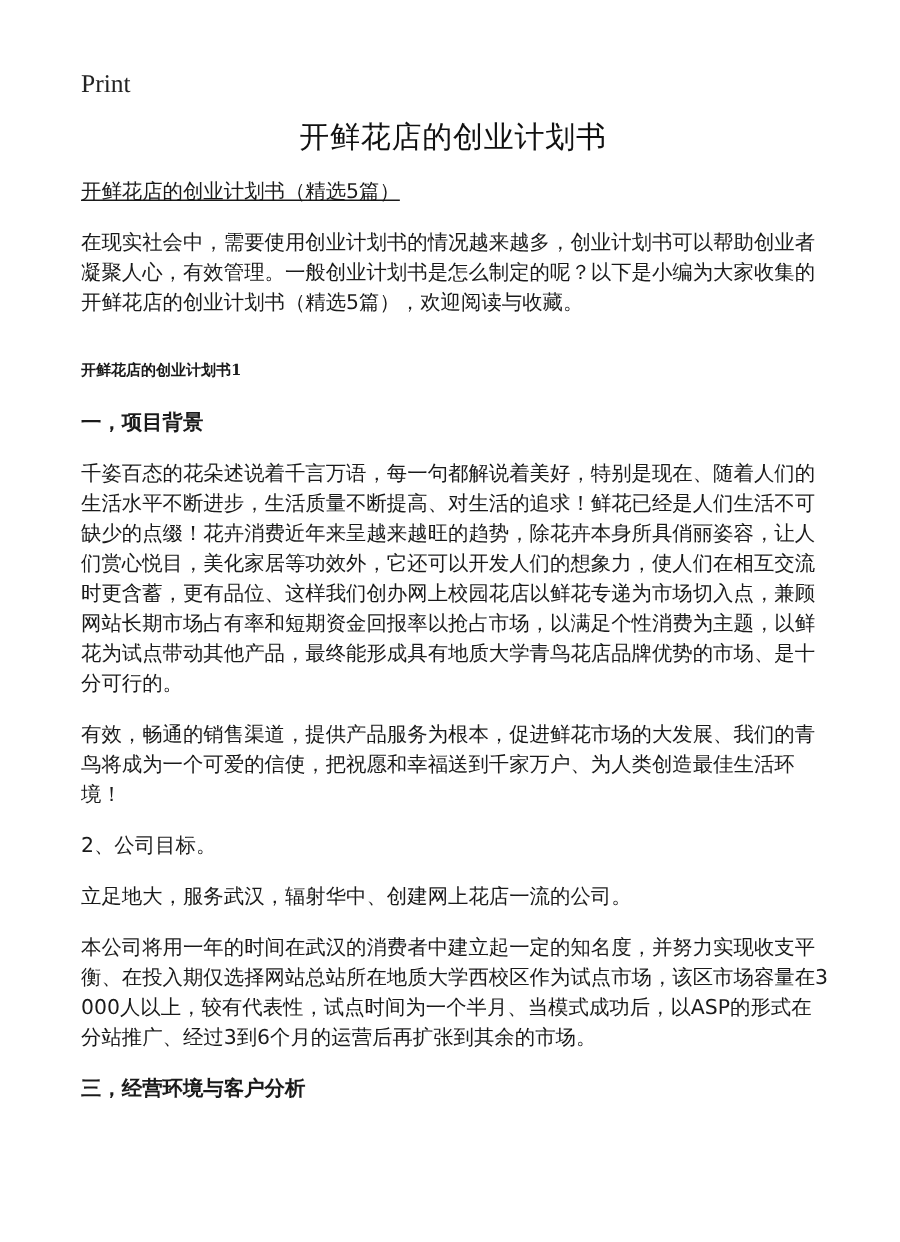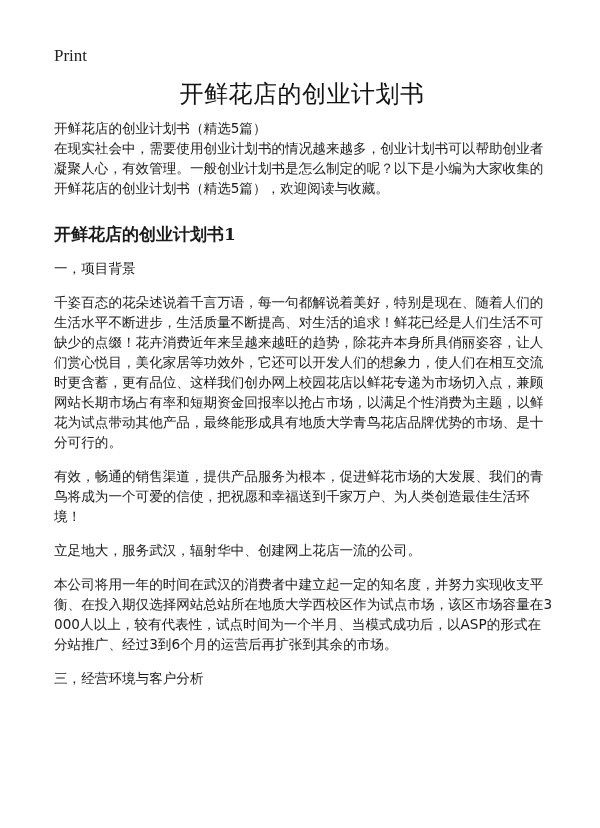--- a/index.html
+++ b/index.html
@@ -29,49 +29,49 @@
       font-size: 17px;
       color: #222;
       cursor: pointer;
     }
     .doc-title {
       position: absolute;
       top: 78px;
       left: 0;
       width: 496px;
       text-align: center;
-      font-size: 24px;
+      font-size: 20px;
       font-weight: normal;
       letter-spacing: 0.5px;
       margin: 0;
       color: #111;
     }
     .content {
       position: absolute;
       top: 118px;
       left: 0;
       width: 500px;
     }
     p {
       margin: 0;
       font-size: 13.6px;
       line-height: 20px;
       color: #1a1a1a;
       word-break: break-all;
     }
-    .subtitle { margin-bottom: 0; }
+    .subtitle { margin-bottom: 14px; text-decoration: underline; }
     .intro { margin-bottom: 26px; }
     .article-title {
       font-weight: bold;
-      font-size: 17px;
+      font-size: 10px;
       margin-bottom: 14px;
       font-family: "DejaVu Serif", "Liberation Serif", serif;
     }
     .section-heading {
-      font-weight: normal;
+      font-weight: bold;
       margin-bottom: 14px;
     }
     .para { margin-bottom: 14px; }
     .item { margin-bottom: 14px; }
   </style>
 </head>
 <body>
 
 <div class="page">
   <a class="print-link">Print</a>
@@ -82,18 +82,19 @@
     <p class="subtitle">开鲜花店的创业计划书（精选5篇）</p>
 
     <p class="intro">在现实社会中，需要使用创业计划书的情况越来越多，创业计划书可以帮助创业者凝聚人心，有效管理。一般创业计划书是怎么制定的呢？以下是小编为大家收集的开鲜花店的创业计划书（精选5篇），欢迎阅读与收藏。</p>
 
     <p class="article-title">开鲜花店的创业计划书1</p>
 
     <p class="section-heading">一，项目背景</p>
     <p class="para">千姿百态的花朵述说着千言万语，每一句都解说着美好，特别是现在、随着人们的生活水平不断进步，生活质量不断提高、对生活的追求！鲜花已经是人们生活不可缺少的点缀！花卉消费近年来呈越来越旺的趋势，除花卉本身所具俏丽姿容，让人们赏心悦目，美化家居等功效外，它还可以开发人们的想象力，使人们在相互交流时更含蓄，更有品位、这样我们创办网上校园花店以鲜花专递为市场切入点，兼顾网站长期市场占有率和短期资金回报率以抢占市场，以满足个性消费为主题，以鲜花为试点带动其他产品，最终能形成具有地质大学青鸟花店品牌优势的市场、是十分可行的。</p>
 
     <p class="para">有效，畅通的销售渠道，提供产品服务为根本，促进鲜花市场的大发展、我们的青鸟将成为一个可爱的信使，把祝愿和幸福送到千家万户、为人类创造最佳生活环境！</p>
+    <p class="item">2、公司目标。</p>
     <p class="para">立足地大，服务武汉，辐射华中、创建网上花店一流的公司。</p>
     <p class="para">本公司将用一年的时间在武汉的消费者中建立起一定的知名度，并努力实现收支平衡、在投入期仅选择网站总站所在地质大学西校区作为试点市场，该区市场容量在3000人以上，较有代表性，试点时间为一个半月、当模式成功后，以ASP的形式在分站推广、经过3到6个月的运营后再扩张到其余的市场。</p>
 
     <p class="section-heading">三，经营环境与客户分析</p>
   </div>
 </div>
 
 </body></html>

